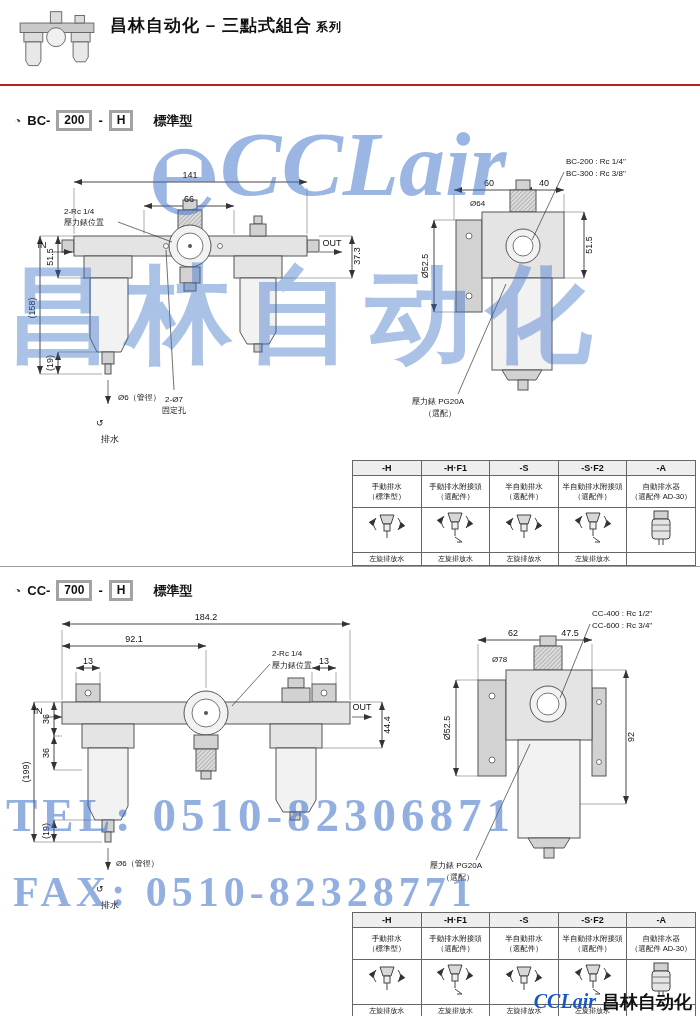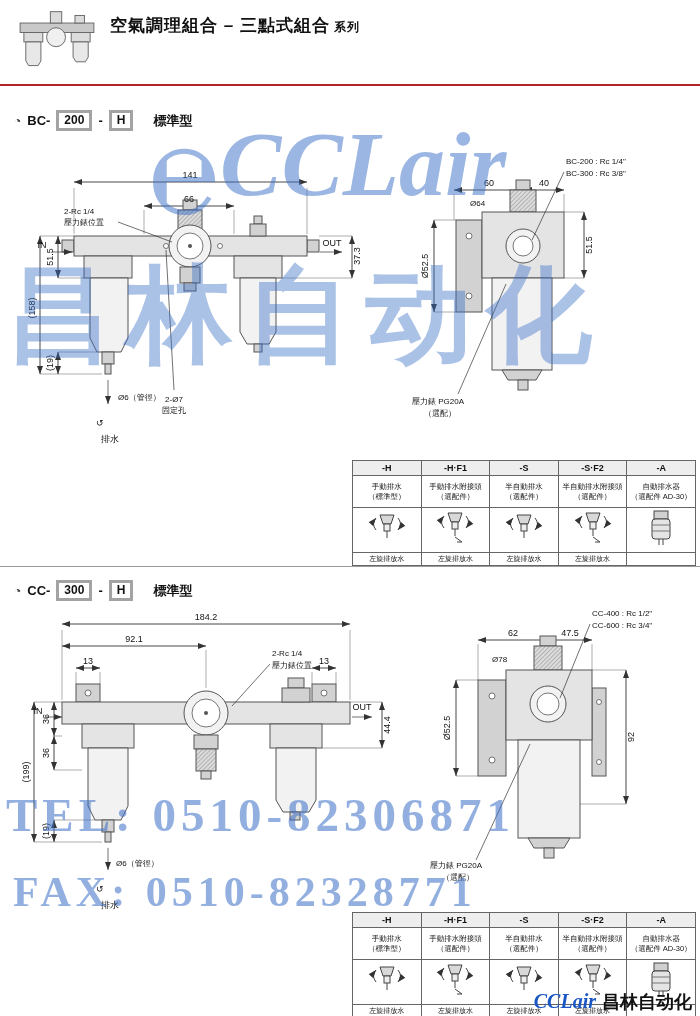--- a/index.html
+++ b/index.html
@@ -98,21 +98,21 @@
       <path d="M62 38h16v16l-3 5h-10l-3-5z" fill="#e8e8e8" stroke="#666"></path>
       <rect x="64" y="10" width="10" height="8" fill="#dcdcdc" stroke="#666"></rect>
     </symbol>
   </defs>
 </svg>
 
 <svg class="thumb" width="90" height="70" viewBox="0 0 90 74">
     <use href="#sym-thumb"></use>
   </svg>
 <div class="titles">
-  <div class="title-line"><span>空氣調理組合 – 三點式組合</span><span class="series">系列</span></div>
+  <div class="title-line"><span>昌林自动化 – 三點式組合</span><span class="series">系列</span></div>
 </div>
 <div class="red-rule"></div>
 
 <div class="sec-head" style="top:110px">
   <span class="bullet">◔</span>
   <span>BC-</span>
   <span class="boxed">200</span>
   <span class="dash">-</span>
   <span class="boxed">H</span>
   <span class="type-label">標準型</span>
@@ -288,21 +288,21 @@
       <td></td>
     </tr>
   </tbody>
 </table>
 
 <div class="sec-div"></div>
 
 <div class="sec-head" style="top:580px">
   <span class="bullet">◔</span>
   <span>CC-</span>
-  <span class="boxed">300</span>
+  <span class="boxed">700</span>
   <span class="dash">-</span>
   <span class="boxed">H</span>
   <span class="type-label">標準型</span>
 </div>
 
 <svg class="draw" style="left:18px; top:598px;" width="380" height="330" viewBox="0 0 380 330">
   <g>
     <line class="ext" x1="44" y1="32" x2="44" y2="102"></line>
       <line class="ext" x1="332" y1="32" x2="332" y2="102"></line>
     <line class="ext" x1="188" y1="52" x2="188" y2="90"></line>

